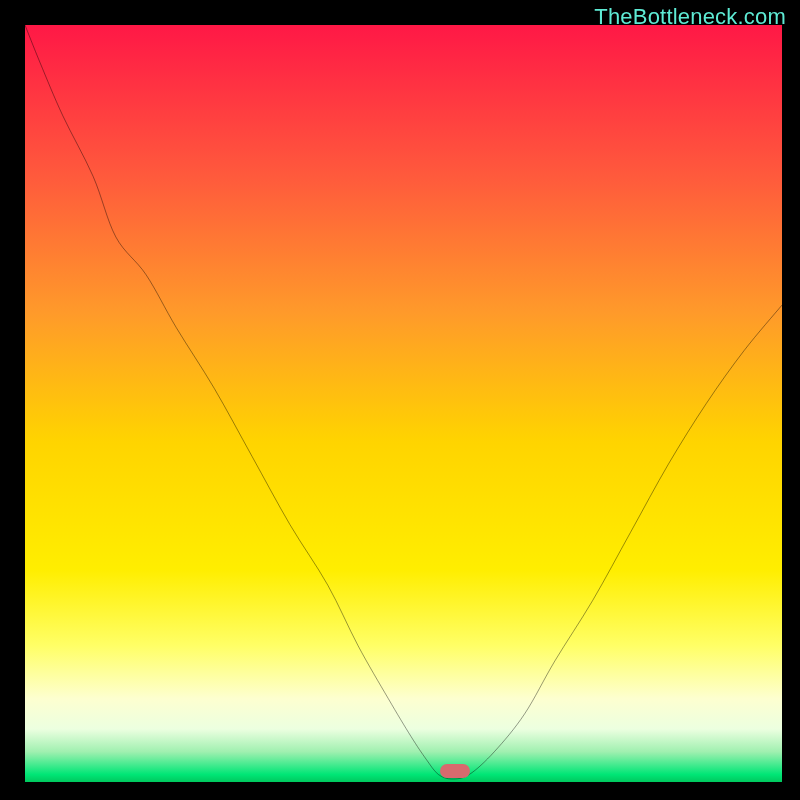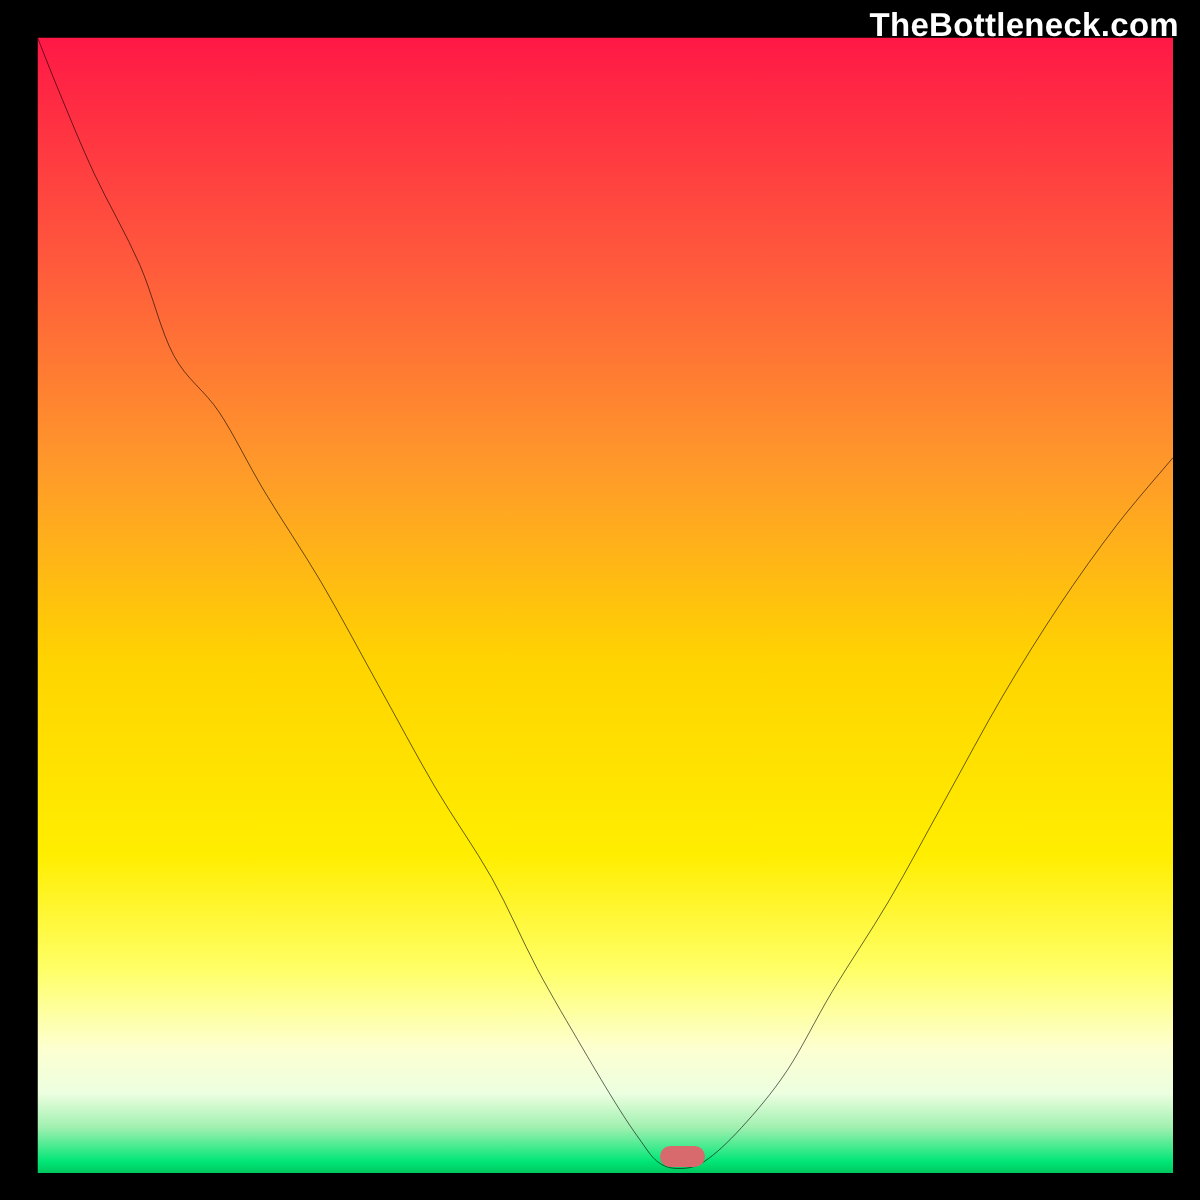--- a/index.html
+++ b/index.html
@@ -26,22 +26,22 @@
   .gradient-bg {
     position: absolute;
     inset: 0;
   }
   .watermark {
     position: absolute;
     top: 4px;
     right: 14px;
     font-family: Arial, Helvetica, sans-serif;
     font-size: 22px;
-    font-weight: bold;
-    color: #ffffff;
+    font-weight: normal;
+    color: #5eead4;
     letter-spacing: 0.2px;
   }
   svg.curve {
     position: absolute;
     inset: 0;
   }
   .marker {
     position: absolute;
     width: 30px;
     height: 14px;

